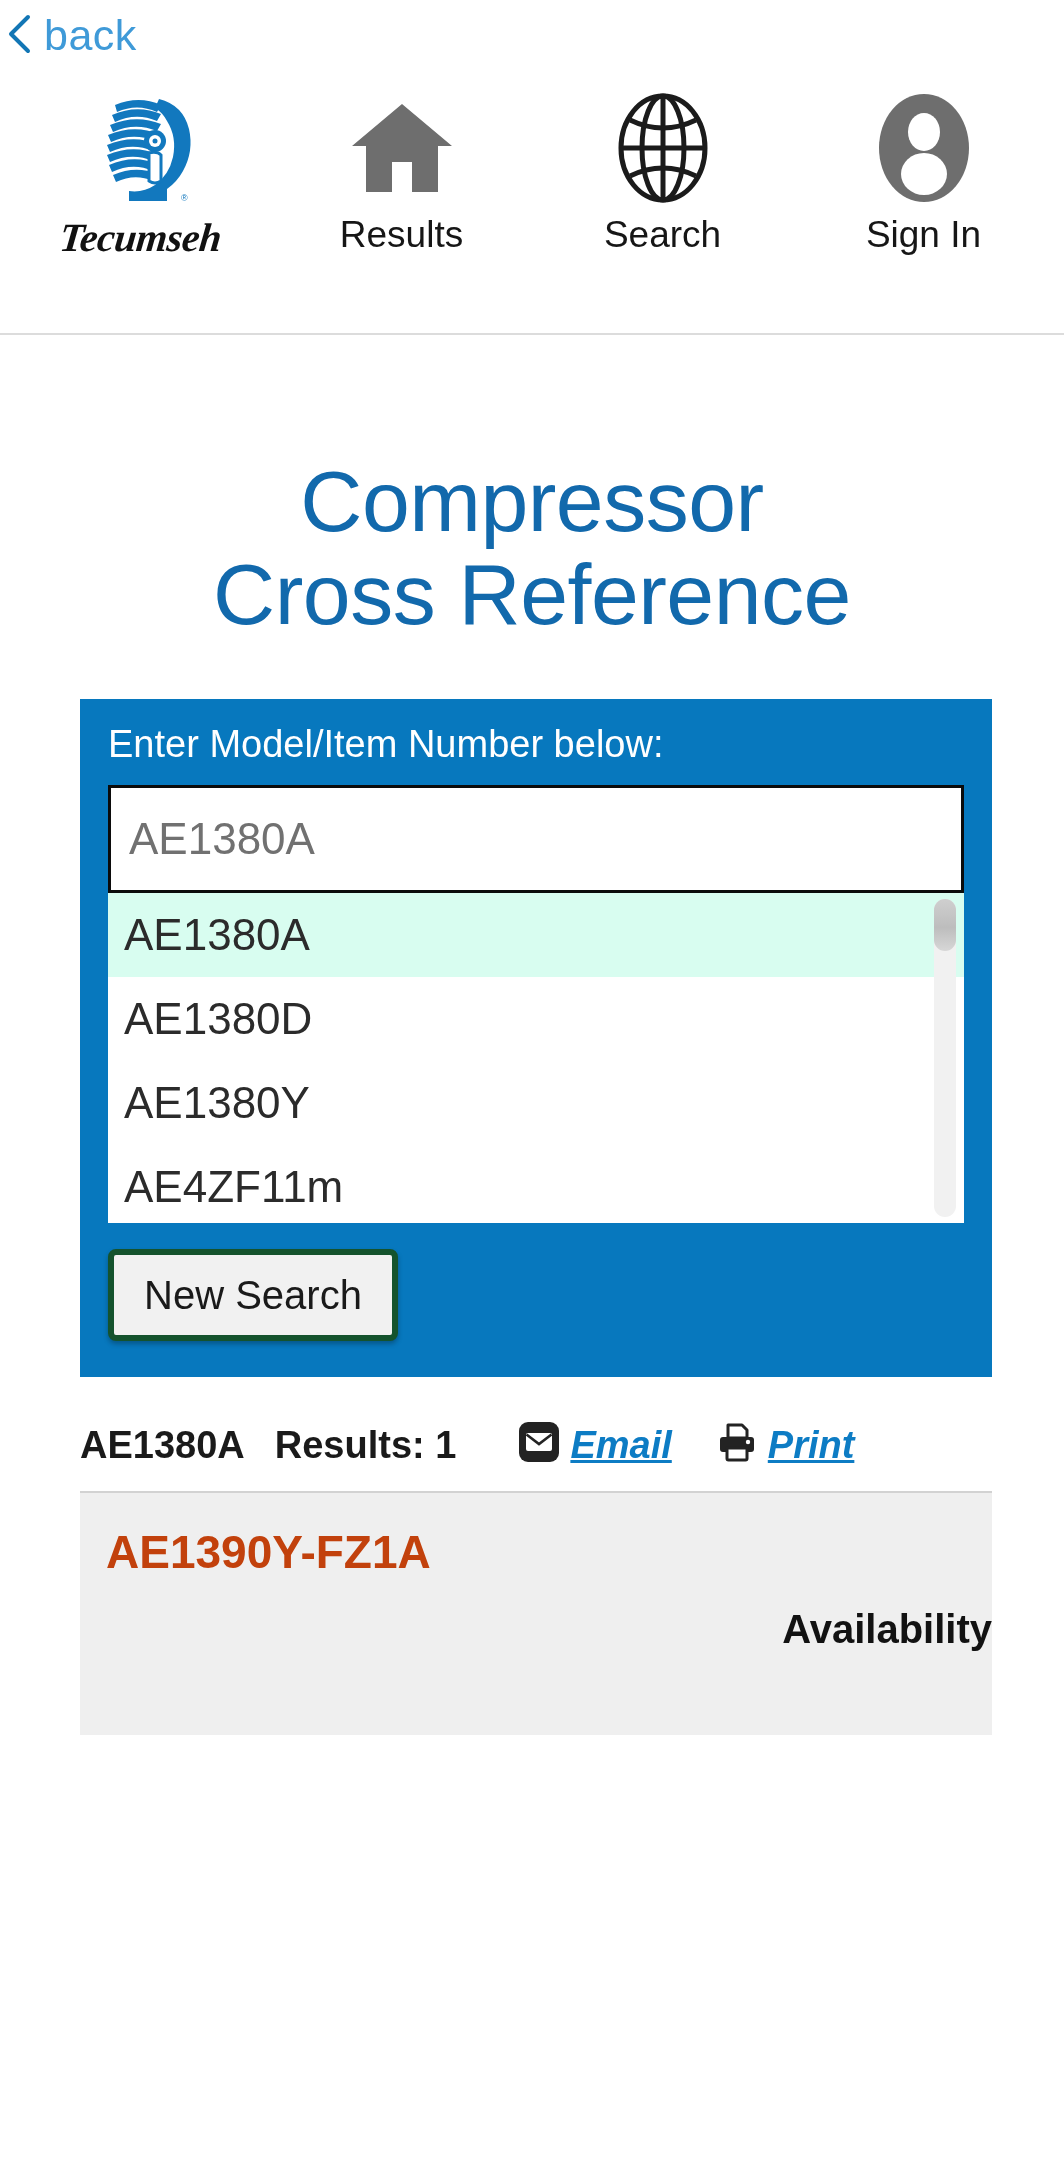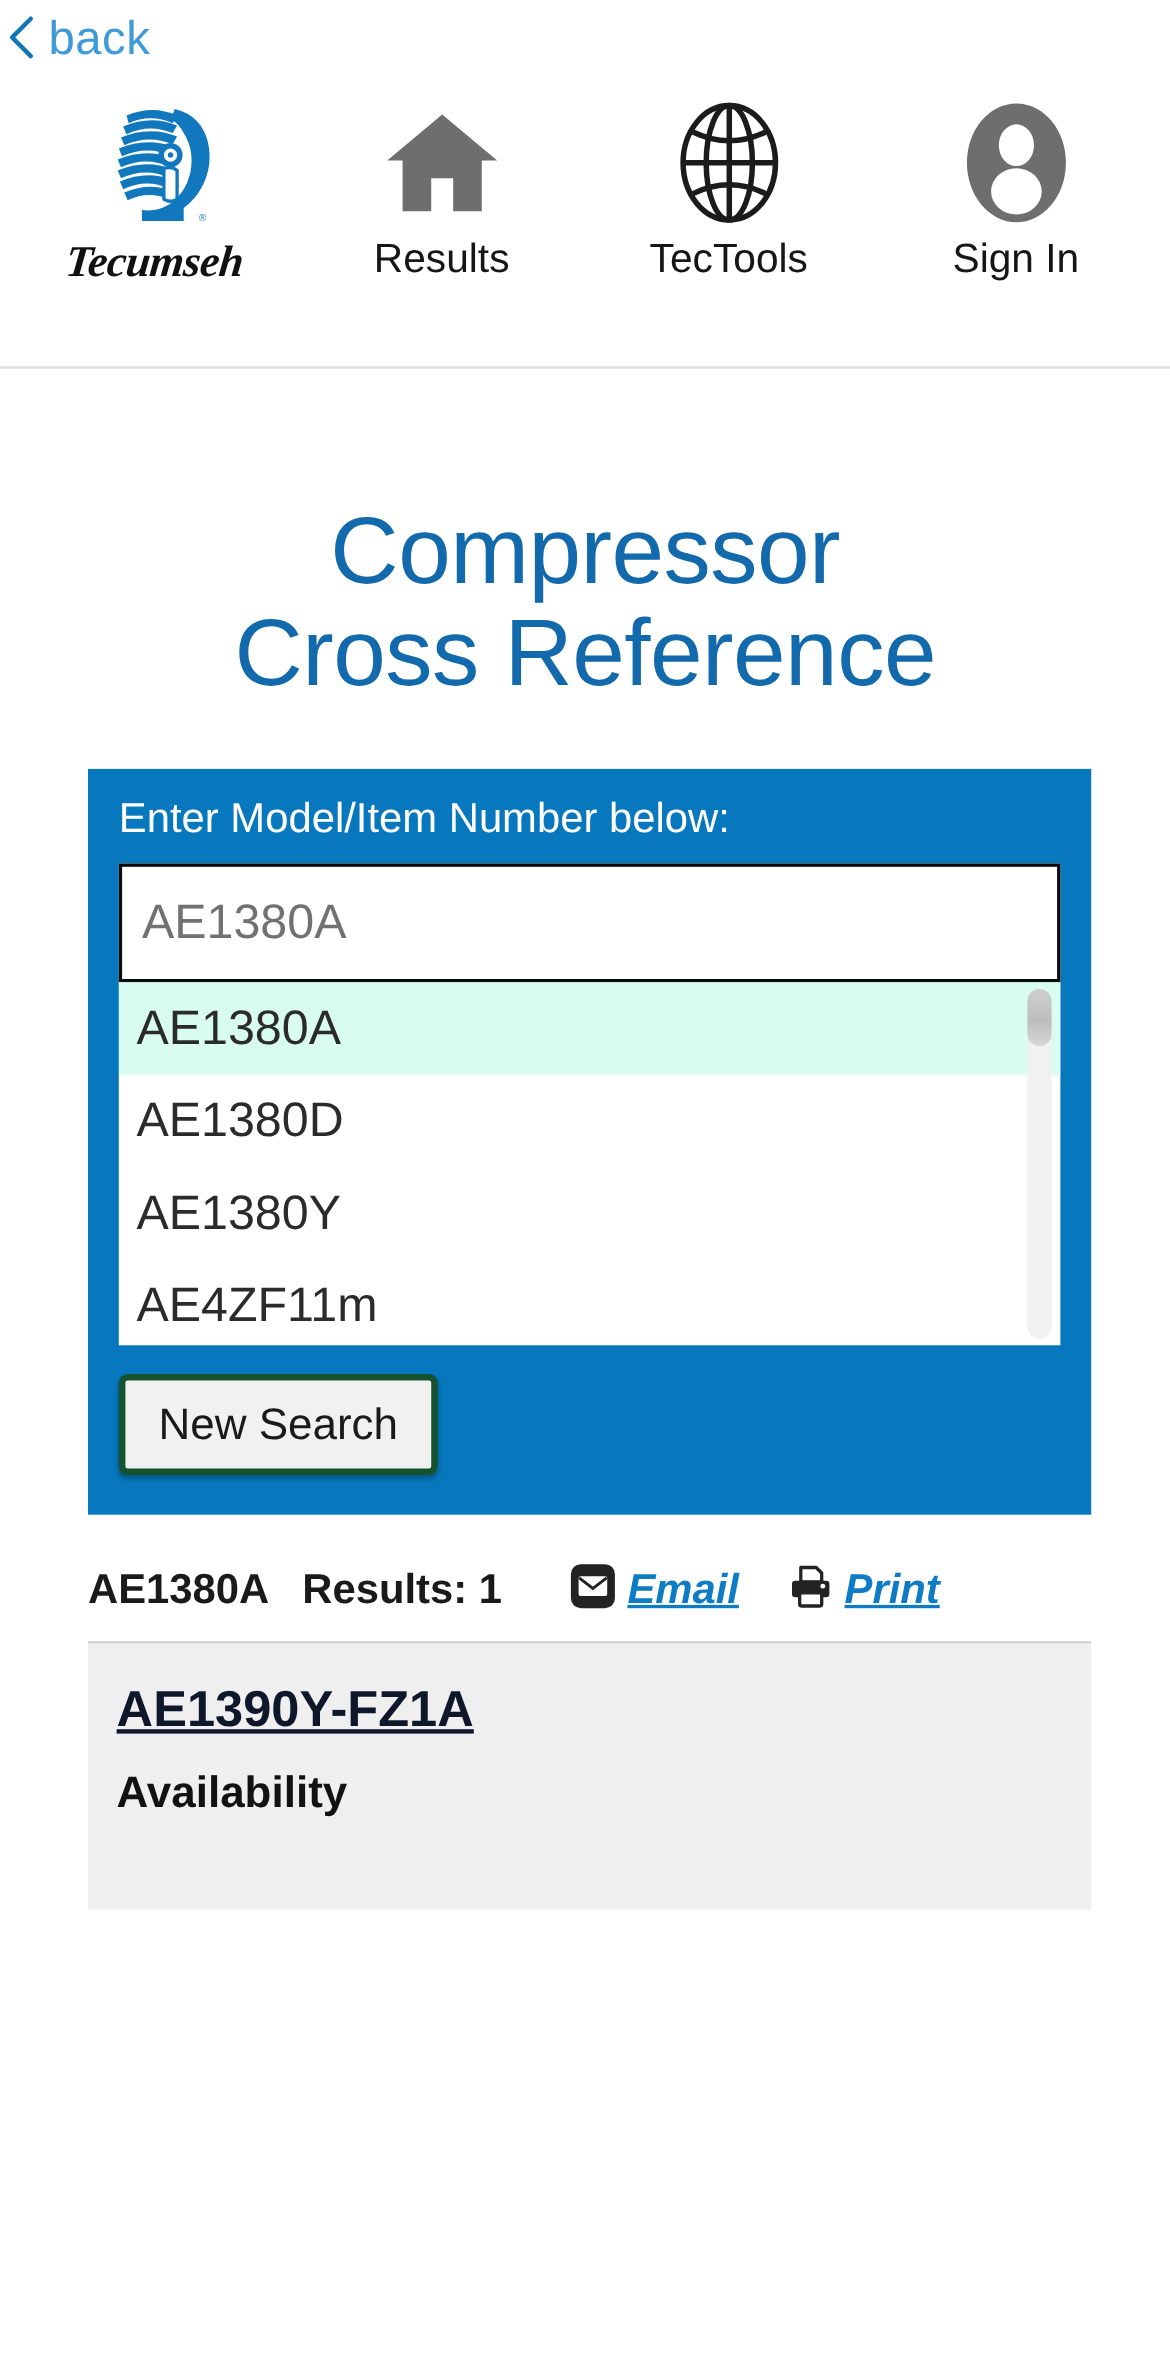--- a/index.html
+++ b/index.html
@@ -221,40 +221,40 @@
   .result-card {
     margin: 22px 72px 0 80px;
     background: #efefef;
     border-top: 2px solid #d2d2d2;
     padding: 36px 0 0 26px;
     box-sizing: border-box;
     height: 244px;
     overflow: hidden;
   }
   .result-model {
-    color: #0f172a;
+    color: #c2410c;
     font-size: 46px;
     font-weight: bold;
-    text-decoration: underline;
     line-height: 1;
     display: inline-block;
     cursor: pointer;
   }
   .result-alt {
     color: #6a6a6a;
     font-size: 44px;
     line-height: 1;
     margin-top: 32px;
   }
   .result-field-label {
     color: #121212;
     font-size: 40px;
     font-weight: bold;
     line-height: 1;
     margin-top: 34px;
+    text-align: right;
   }
 </style>
 </head>
 <body>
 
 <div class="back-bar">
   <a class="back-link">
     <svg class="back-chevron" viewBox="0 0 26 40">
       <polyline points="22,3 5,20 22,37" fill="none" stroke="#1276b5" stroke-width="4" stroke-linecap="round" stroke-linejoin="round"></polyline>
     </svg>
@@ -303,21 +303,21 @@
       <span class="nav-icon">
         <svg width="100" height="112" viewBox="0 0 100 112">
           <ellipse cx="50" cy="56" rx="42" ry="52" fill="none" stroke="#1b1b1b" stroke-width="5"></ellipse>
           <ellipse cx="50" cy="56" rx="21" ry="52" fill="none" stroke="#1b1b1b" stroke-width="5"></ellipse>
           <line x1="8" y1="56" x2="92" y2="56" stroke="#1b1b1b" stroke-width="5"></line>
           <line x1="50" y1="4" x2="50" y2="108" stroke="#1b1b1b" stroke-width="5"></line>
           <path d="M17 28 q33 16 66 0" fill="none" stroke="#1b1b1b" stroke-width="5"></path>
           <path d="M17 84 q33 -16 66 0" fill="none" stroke="#1b1b1b" stroke-width="5"></path>
         </svg>
       </span>
-      <span class="nav-label">TecTools</span>
+      <span class="nav-label">Search</span>
     </a>
 
     <a class="nav-item">
       <span class="nav-icon">
         <svg width="98" height="112" viewBox="0 0 98 112">
           <ellipse cx="49" cy="56" rx="45" ry="54" fill="#6e6e6e"></ellipse>
           <ellipse cx="49" cy="40" rx="16" ry="19" fill="#ffffff"></ellipse>
           <ellipse cx="49" cy="82" rx="23" ry="21" fill="#ffffff"></ellipse>
         </svg>
       </span>

